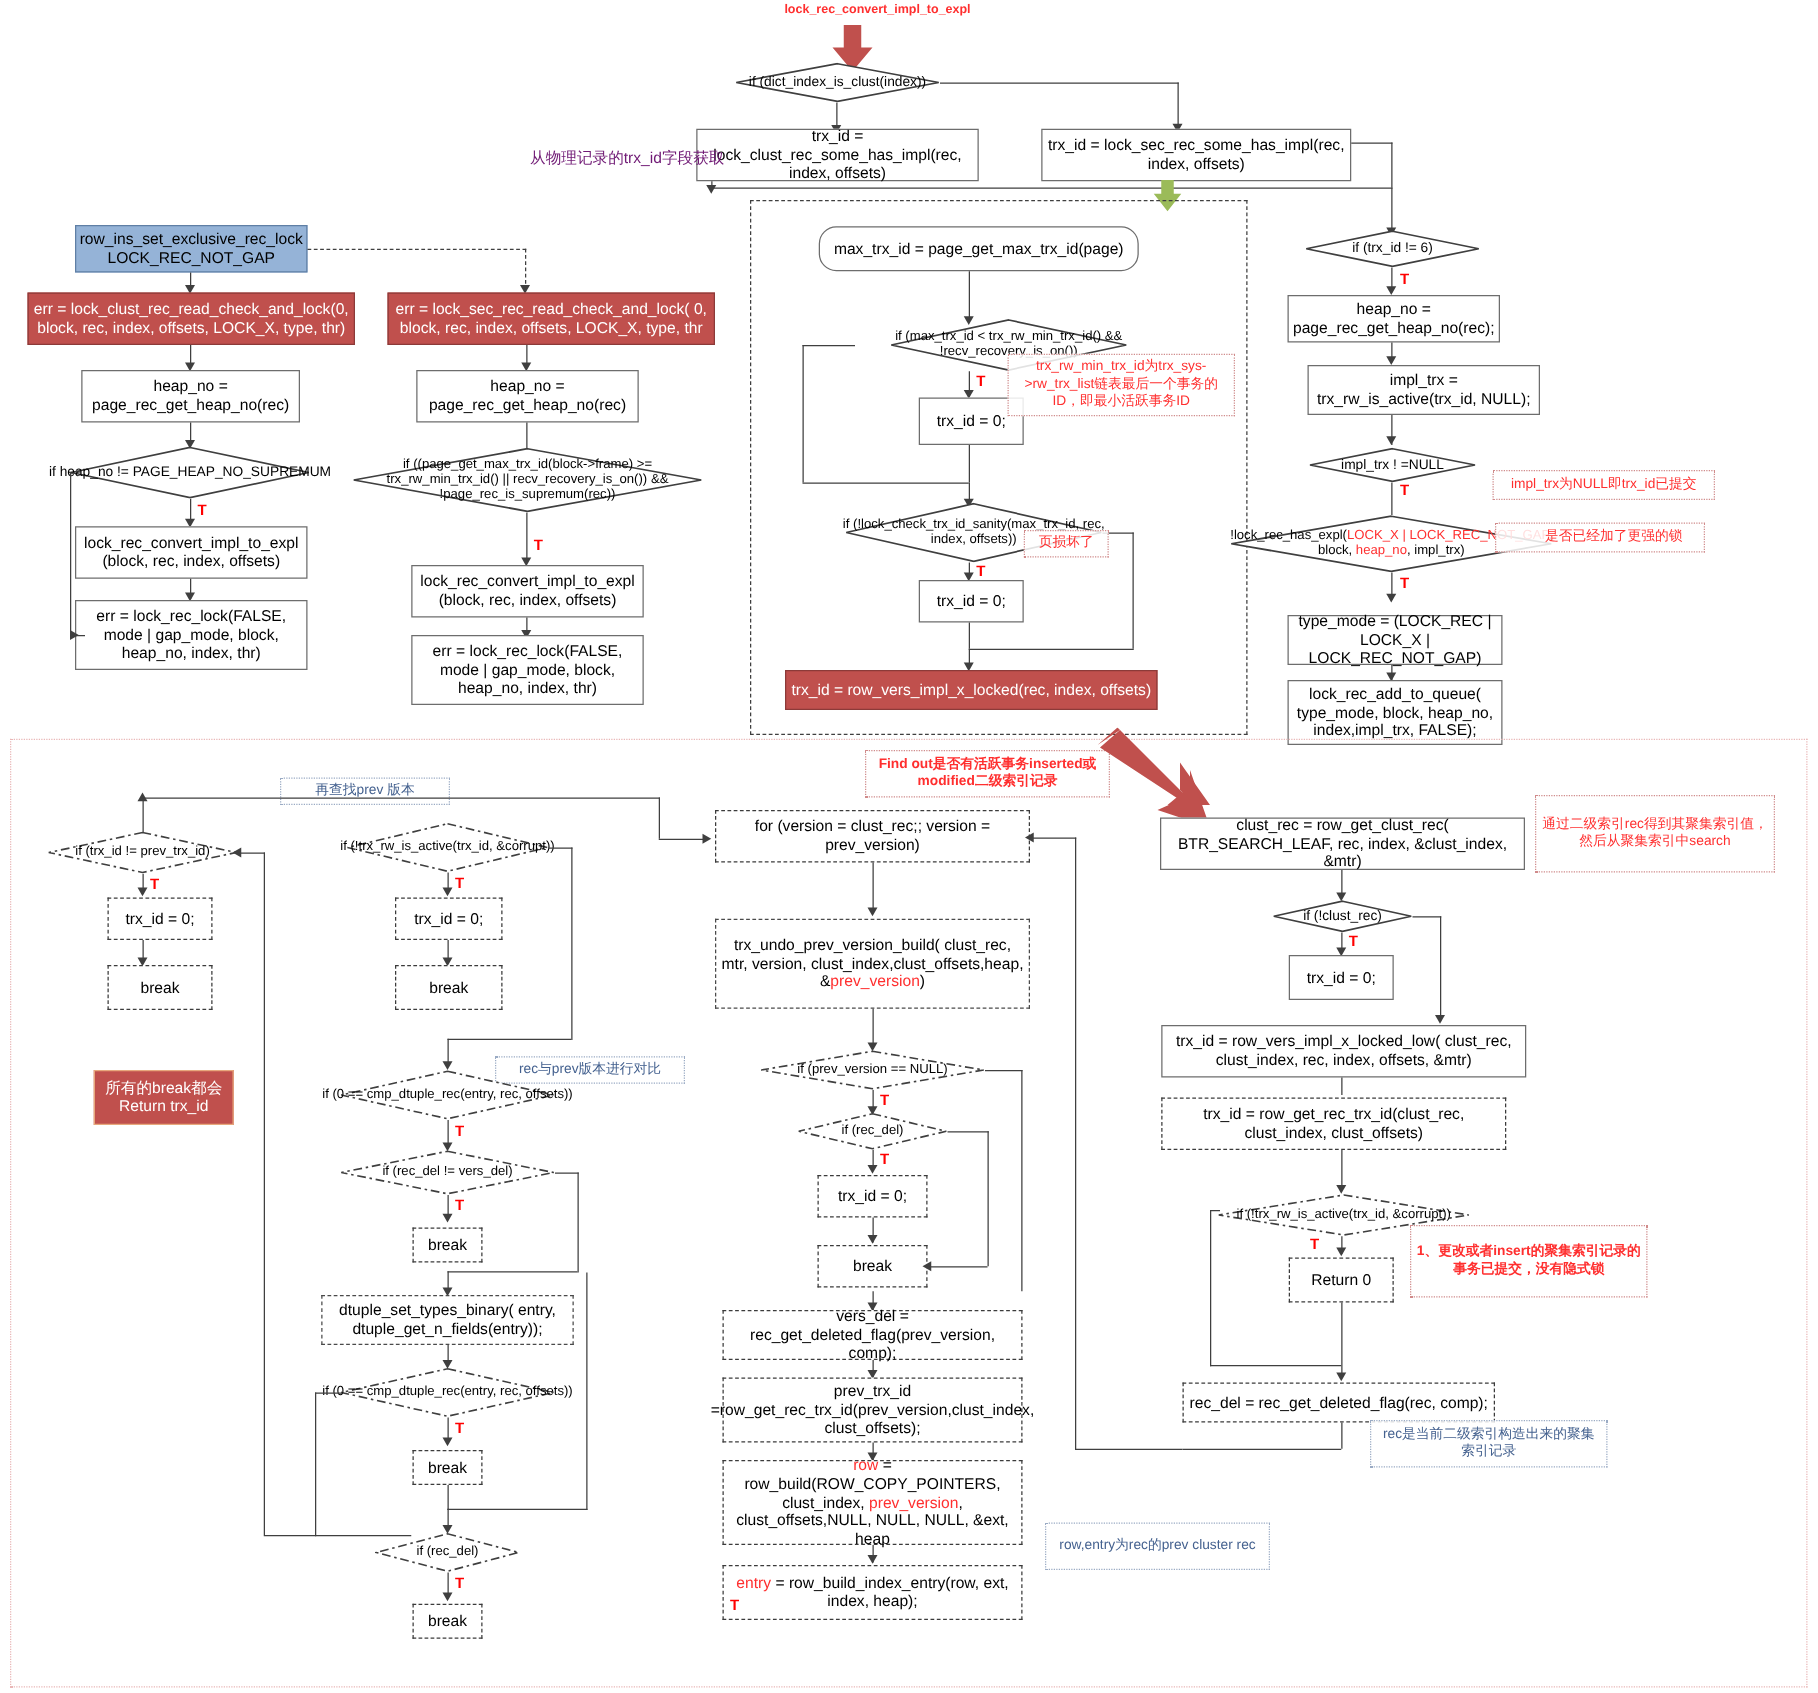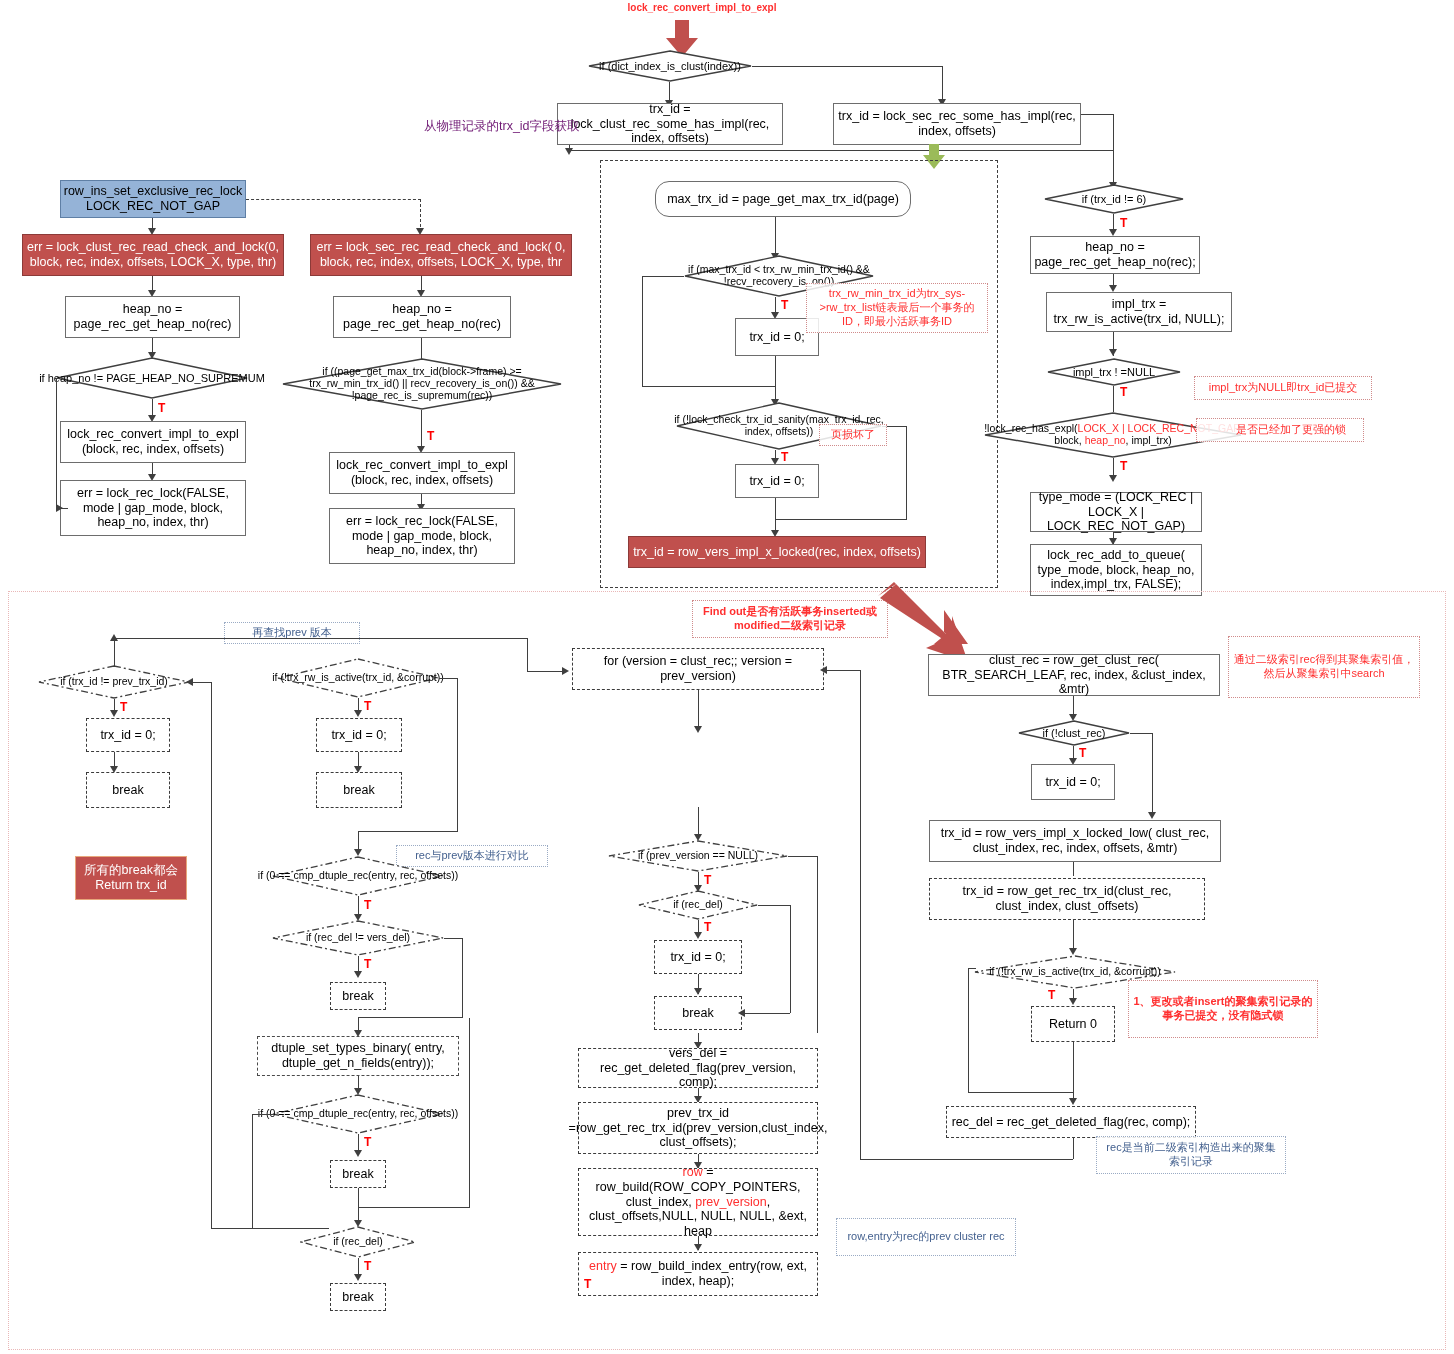--- a/index.html
+++ b/index.html
@@ -162,21 +162,21 @@
   <div class="arw arw-d" style="left:416.5px;top:504px;"></div>
 
   <div class="node proc" style="left:329px;top:508px;width:186px;height:56px;">err = lock_rec_lock(FALSE, mode | gap_mode, block, heap_no, index, thr)</div>
 
   <div class="region reg-dash" style="left:600px;top:160px;width:398px;height:428px;"></div>
 
   <div class="node proc" style="left:655px;top:181px;width:256px;height:36px;border-radius:14px;">max_trx_id = page_get_max_trx_id(page)</div>
   <div class="ln lnv" style="left:775px;top:217px;height:40px;"></div>
   <div class="arw arw-d" style="left:770.5px;top:253px;"></div>
 
-  <div class="dia small" style="left:684px;top:255px;width:190px;height:42px;">
+  <div class="dia small" style="left:712px;top:255px;width:190px;height:42px;">
     <svg class="shape" viewBox="0 0 190 42" preserveAspectRatio="none">
         <polygon points="95,1 189,21 95,41 1,21" fill="#fff" stroke="#3f3f3f" stroke-width="1.4"></polygon>
       </svg>
     <div class="lbl" style="left:-4%;width:108%;">if (max_trx_id &lt; trx_rw_min_trx_id() &amp;&amp; !recv_recovery_is_on())</div>
   </div>
   <div class="tmark" style="left:781px;top:298px;">T</div>
   <div class="ln lnv" style="left:775px;top:297px;height:20px;"></div>
   <div class="arw arw-d" style="left:770.5px;top:312px;"></div>
 
   <div class="node proc" style="left:735px;top:318px;width:84px;height:38px;">trx_id = 0;</div>
@@ -384,20 +384,25 @@
   </div>
   <div class="tmark" style="left:364px;top:1259px;">T</div>
   <div class="ln lnv" style="left:358px;top:1258px;height:20px;"></div>
   <div class="arw arw-d" style="left:353.5px;top:1274px;"></div>
   <div class="node proc-dashdot" style="left:330px;top:1283px;width:56px;height:28px;">break</div>
 
   <div class="node proc-dashdot" style="left:572px;top:648px;width:252px;height:42px;">for (version = clust_rec;; version = prev_version)</div>
   <div class="ln lnv" style="left:698px;top:690px;height:40px;"></div>
   <div class="arw arw-d" style="left:693.5px;top:726px;"></div>
 
+  <div class="node proc-dash" style="left:572px;top:735px;width:252px;height:72px;">
+    <div style="text-align:center;">
+      <span>trx_undo_prev_version_build( clust_rec, mtr, version, clust_index,clust_offsets,heap, &amp;</span><span class="inline-red">prev_version</span><span>)</span>
+    </div>
+  </div>
   <div class="ln lnv" style="left:698px;top:807px;height:32px;"></div>
   <div class="arw arw-d" style="left:693.5px;top:834px;"></div>
 
   <div class="dia small" style="left:608px;top:840px;width:180px;height:32px;">
     <svg class="shape" viewBox="0 0 180 32" preserveAspectRatio="none">
         <polygon points="90,1 179,16 90,31 1,16" fill="#fff" stroke="#3f3f3f" stroke-width="1.3" stroke-dasharray="7,3,2,3"></polygon>
       </svg>
     <div class="lbl">if (prev_version == NULL)</div>
   </div>
   <div class="tmark" style="left:704px;top:873px;">T</div>

